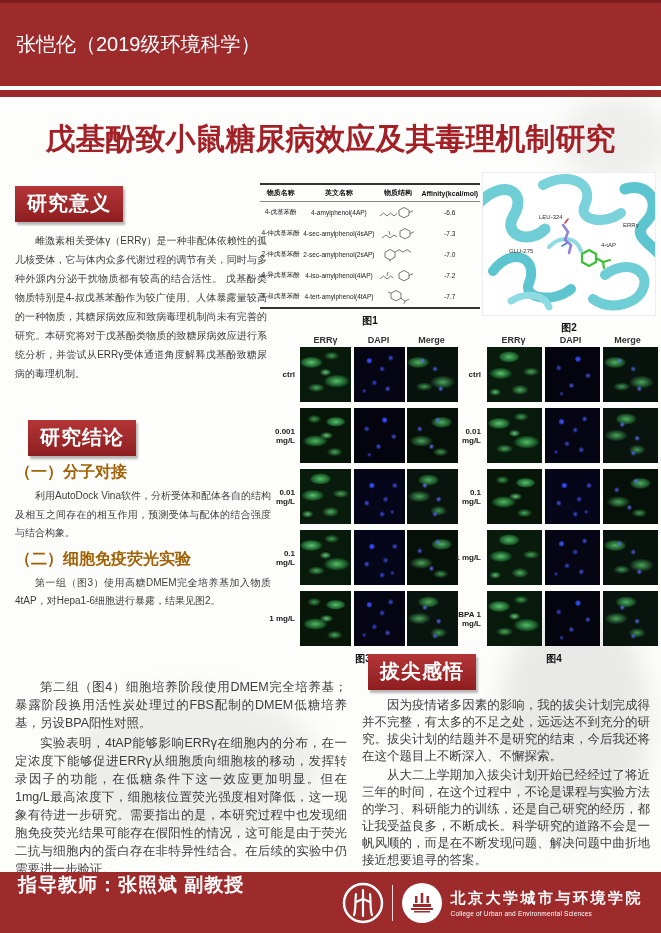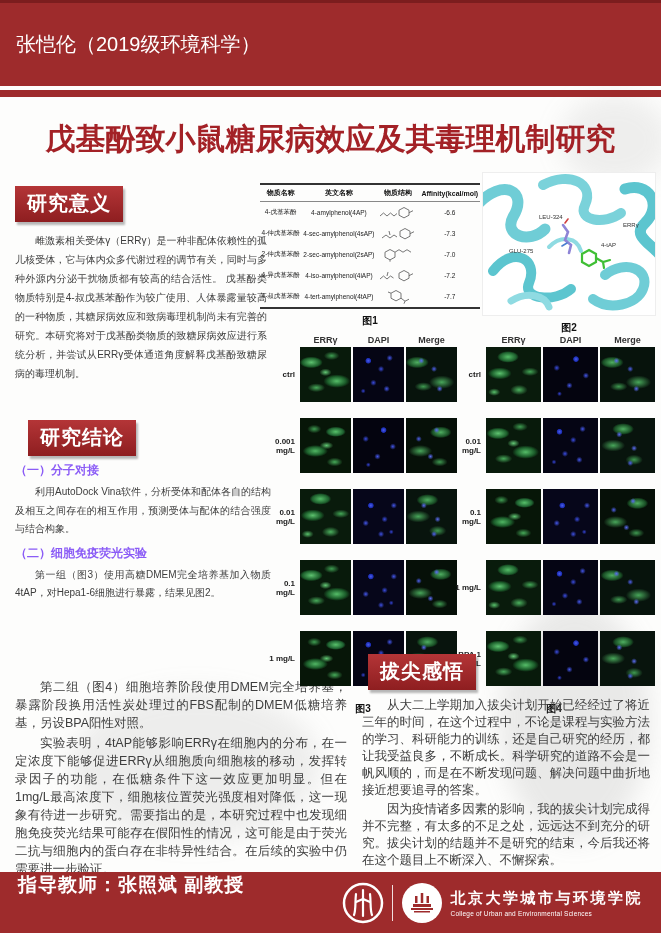--- a/index.html
+++ b/index.html
@@ -20,42 +20,42 @@
   
   .badge{position:absolute;background:linear-gradient(180deg,#b43537,#8e1e20);color:#fff;font-weight:bold;
     font-size:20px;padding:4px 12px 5px;box-shadow:2px 3px 2px rgba(0,0,0,.28);letter-spacing:1px;}
   #badge-significance{left:15px;top:186px;}
   #badge-conclusion{left:28px;top:420px;}
   #badge-reflection{left:368px;top:654px;text-align:center;}
   
   .para{font-size:10px;line-height:19px;text-align:justify;text-indent:2em;margin:0 0 2px;color:#3d3d3d;}
   #significance-text{position:absolute;left:15px;top:231px;width:252px;}
   #conclusion-col{position:absolute;left:15px;top:456px;width:256px;}
-  .sub-heading{font-size:12px;font-weight:bold;color:#8b5cf6;margin:6px 0 4px;}
+  .sub-heading{font-size:16px;font-weight:bold;color:#a16207;margin:6px 0 4px;}
   #conclusion-col .para{line-height:18.5px;}
   #conclusion-wide{position:absolute;left:15px;top:678px;width:332px;}
   #conclusion-wide .para{font-size:12.5px;line-height:18px;}
   #reflection-text{position:absolute;left:362px;top:697px;width:288px;}
   #reflection-text .para{font-size:12.5px;line-height:17px;}
   
   #figure1{position:absolute;left:260px;top:183px;width:220px;}
   #figure1 table{width:100%;border-collapse:collapse;border-top:2px solid #333;border-bottom:2px solid #333;}
   #figure1 th{font-size:7px;font-weight:bold;color:#111;padding:3px 1px;border-bottom:1px solid #888;}
   #figure1 td{font-size:6.5px;color:#222;text-align:center;padding:0 1px;height:21px;}
   .fig-caption{font-weight:bold;font-size:10px;color:#111;text-align:center;margin-top:5px;}
   
   #figure2{position:absolute;left:482px;top:172px;width:174px;}
   #figure2 svg{display:block;background:#fff;border:1px solid #eee;}
   
   .fx-panel{position:absolute;top:332px;}
   #figure3{left:268px;width:190px;}
   #figure4{left:450px;width:208px;}
   .fx-head{display:flex;align-items:flex-end;height:13px;margin-bottom:2px;}
   .fx-colhead{font-size:9px;font-weight:bold;color:#333;text-align:center;}
-  .fx-row{display:flex;margin-bottom:16px;}
+  .fx-row{display:flex;margin-bottom:6px;justify-content:space-between;}
   .fx-label{font-size:8px;font-weight:bold;color:#222;display:flex;align-items:center;justify-content:flex-end;
     text-align:right;padding-right:3px;box-sizing:border-box;line-height:9px;}
   #figure3 .fx-label,#figure3 .fx-spacer{width:30px;flex:none;}
   #figure4 .fx-label,#figure4 .fx-spacer{width:34px;flex:none;}
   .fx-cell{height:55px;flex:none;margin-left:2px;}
   #figure3 .fx-cell,#figure3 .fx-colhead{width:51px;}
   #figure4 .fx-cell,#figure4 .fx-colhead{width:55px;}
   #figure3 .fx-colhead,#figure4 .fx-colhead{margin-left:2px;}
   
   .gA{background-color:#081a0b;background-image:
@@ -332,22 +332,22 @@
       <div class="fx-label">BPA 1 mg/L</div>
       <div class="fx-cell gA"></div>
       <div class="fx-cell bB"></div>
       <div class="fx-cell mC"></div>
     </div>
     <div class="fx-caption">图4</div>
   </div>
 
   <div class="badge" id="badge-reflection">拔尖感悟</div>
   <div id="reflection-text">
+    <p class="para">因为疫情诸多因素的影响，我的拔尖计划完成得并不完整，有太多的不足之处，远远达不到充分的研究。拔尖计划的结题并不是研究的结束，今后我还将在这个题目上不断深入、不懈探索。</p>
     <p class="para">从大二上学期加入拔尖计划开始已经经过了将近三年的时间，在这个过程中，不论是课程与实验方法的学习、科研能力的训练，还是自己研究的经历，都让我受益良多，不断成长。科学研究的道路不会是一帆风顺的，而是在不断发现问题、解决问题中曲折地接近想要追寻的答案。</p>
-    <p class="para">因为疫情诸多因素的影响，我的拔尖计划完成得并不完整，有太多的不足之处，远远达不到充分的研究。拔尖计划的结题并不是研究的结束，今后我还将在这个题目上不断深入、不懈探索。</p>
   </div>
 
   <div class="footer-bar">
     <div class="advisor">指导教师：张照斌 副教授</div>
     <div class="footer-right">
       <svg width="42" height="42" viewBox="0 0 42 42">
         <circle cx="21" cy="21" r="19" fill="none" stroke="#ffffff" stroke-width="2.5"></circle>
         <g fill="none" stroke="#ffffff" stroke-width="2.2" stroke-linecap="round">
           <path d="M21 8 C21 16 21 26 21 34"></path>
           <path d="M14 12 C13 20 14 28 12 33"></path>

